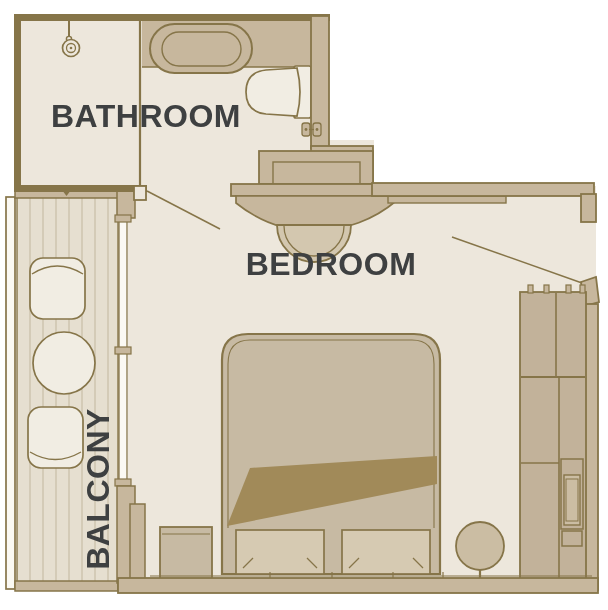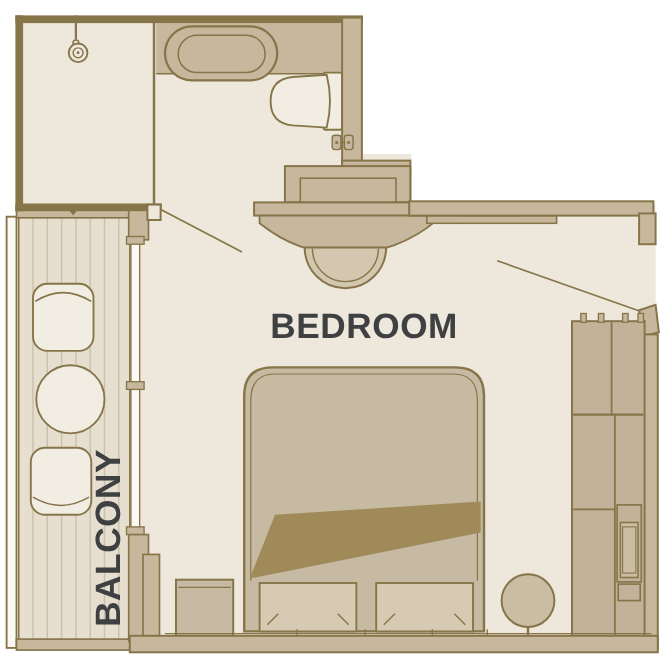--- a/index.html
+++ b/index.html
@@ -148,15 +148,16 @@
   <line x1="150" y1="576" x2="592" y2="576" stroke="#867549" stroke-width="1.2"></line>
   <g stroke="#867549" stroke-width="1.2">
     <line x1="270" y1="572" x2="270" y2="580"></line>
         <line x1="332" y1="572" x2="332" y2="580"></line>
     <line x1="393" y1="572" x2="393" y2="580"></line>
         <line x1="443" y1="572" x2="443" y2="580"></line>
   </g>
   <rect x="118" y="578" width="480" height="15" fill="#C7B79D" stroke="#867549" stroke-width="1.8"></rect>
 </svg>
 
-  <div class="lbl" style="left:231px;top:277px;width:200px;height:38px">BEDROOM</div>
+  <div class="lbl" style="left:46px;top:97px;width:200px;height:38px">BATHROOM</div>
+  <div class="lbl" style="left:231px;top:245px;width:200px;height:38px">BEDROOM</div>
   <div class="lbl vert" style="left:12px;top:470px;width:172px;height:38px">BALCONY</div>
 </div>
 
 </body></html>

